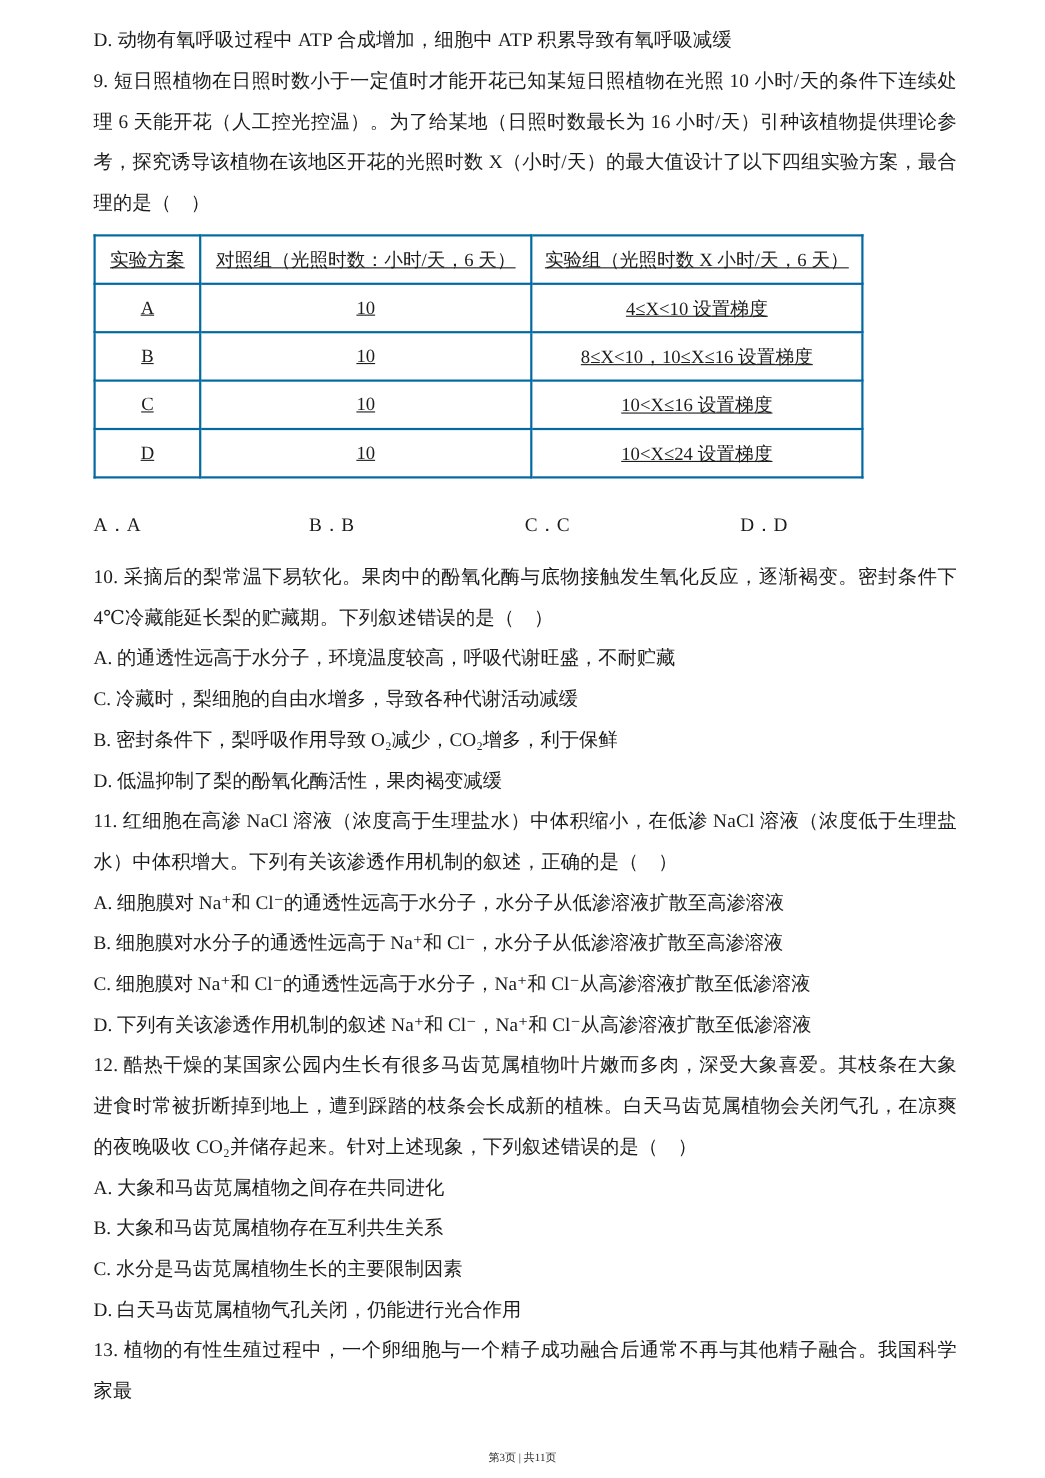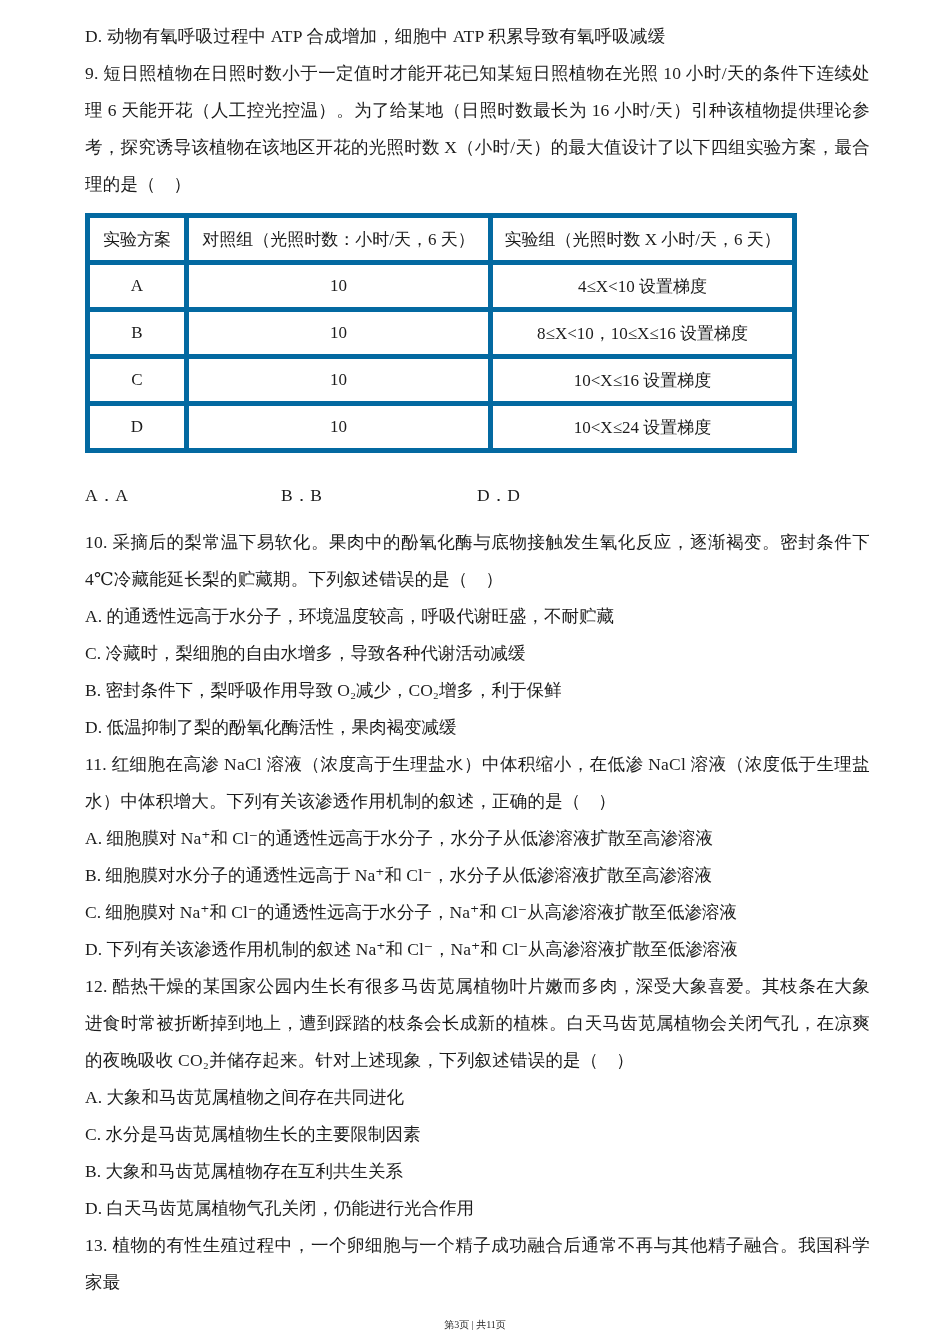--- a/index.html
+++ b/index.html
@@ -28,27 +28,28 @@
     font-size: 17.5px;
     line-height: 37px;
     text-align: left;
   }
   table.exp-table {
     border-collapse: collapse;
     margin: 10px 0 24px 0;
   }
   table.exp-table th,
   table.exp-table td {
-    border: 5px solid #0369a1;
+    border: 2px solid #0369a1;
     font-weight: normal;
     text-align: center;
     vertical-align: middle;
     font-size: 17px;
     height: 42px;
     padding: 0 8px;
+    text-decoration: underline;
   }
   .col-plan { width: 78px; }
   .col-control { width: 283px; }
   .col-exp { width: 283px; }
   .choices {
     display: flex;
     font-size: 17.5px;
     line-height: 37px;
     margin-bottom: 10px;
   }
@@ -101,38 +102,39 @@
         <td>D</td>
         <td>10</td>
         <td>10&lt;X≤24 设置梯度</td>
       </tr>
     </tbody>
   </table>
 
   <div class="choices">
     <span>A．A</span>
     <span>B．B</span>
+    <span>C．C</span>
     <span>D．D</span>
   </div>
 
   <div class="para">10. 采摘后的梨常温下易软化。果肉中的酚氧化酶与底物接触发生氧化反应，逐渐褐变。密封条件下 4℃冷藏能延长梨的贮藏期。下列叙述错误的是（　）</div>
   <div class="option">A. 的通透性远高于水分子，环境温度较高，呼吸代谢旺盛，不耐贮藏</div>
   <div class="option">C. 冷藏时，梨细胞的自由水增多，导致各种代谢活动减缓</div>
   <div class="option">B. 密封条件下，梨呼吸作用导致 O₂减少，CO₂增多，利于保鲜</div>
   <div class="option">D. 低温抑制了梨的酚氧化酶活性，果肉褐变减缓</div>
 
   <div class="para">11. 红细胞在高渗 NaCl 溶液（浓度高于生理盐水）中体积缩小，在低渗 NaCl 溶液（浓度低于生理盐水）中体积增大。下列有关该渗透作用机制的叙述，正确的是（　）</div>
   <div class="option">A.  细胞膜对 Na⁺和 Cl⁻的通透性远高于水分子，水分子从低渗溶液扩散至高渗溶液</div>
   <div class="option">B.  细胞膜对水分子的通透性远高于 Na⁺和 Cl⁻，水分子从低渗溶液扩散至高渗溶液</div>
   <div class="option">C.  细胞膜对 Na⁺和 Cl⁻的通透性远高于水分子，Na⁺和 Cl⁻从高渗溶液扩散至低渗溶液</div>
   <div class="option">D.  下列有关该渗透作用机制的叙述 Na⁺和 Cl⁻，Na⁺和 Cl⁻从高渗溶液扩散至低渗溶液</div>
 
   <div class="para">12. 酷热干燥的某国家公园内生长有很多马齿苋属植物叶片嫩而多肉，深受大象喜爱。其枝条在大象进食时常被折断掉到地上，遭到踩踏的枝条会长成新的植株。白天马齿苋属植物会关闭气孔，在凉爽的夜晚吸收 CO₂并储存起来。针对上述现象，下列叙述错误的是（　）</div>
   <div class="option">A.  大象和马齿苋属植物之间存在共同进化</div>
+  <div class="option">B.  大象和马齿苋属植物存在互利共生关系</div>
   <div class="option">C.  水分是马齿苋属植物生长的主要限制因素</div>
-  <div class="option">B.  大象和马齿苋属植物存在互利共生关系</div>
   <div class="option">D.  白天马齿苋属植物气孔关闭，仍能进行光合作用</div>
 
   <div class="para">13. 植物的有性生殖过程中，一个卵细胞与一个精子成功融合后通常不再与其他精子融合。我国科学家最</div>
 
 </div>
 
 <div class="footer">第3页 | 共11页</div>
 
 </body></html>

